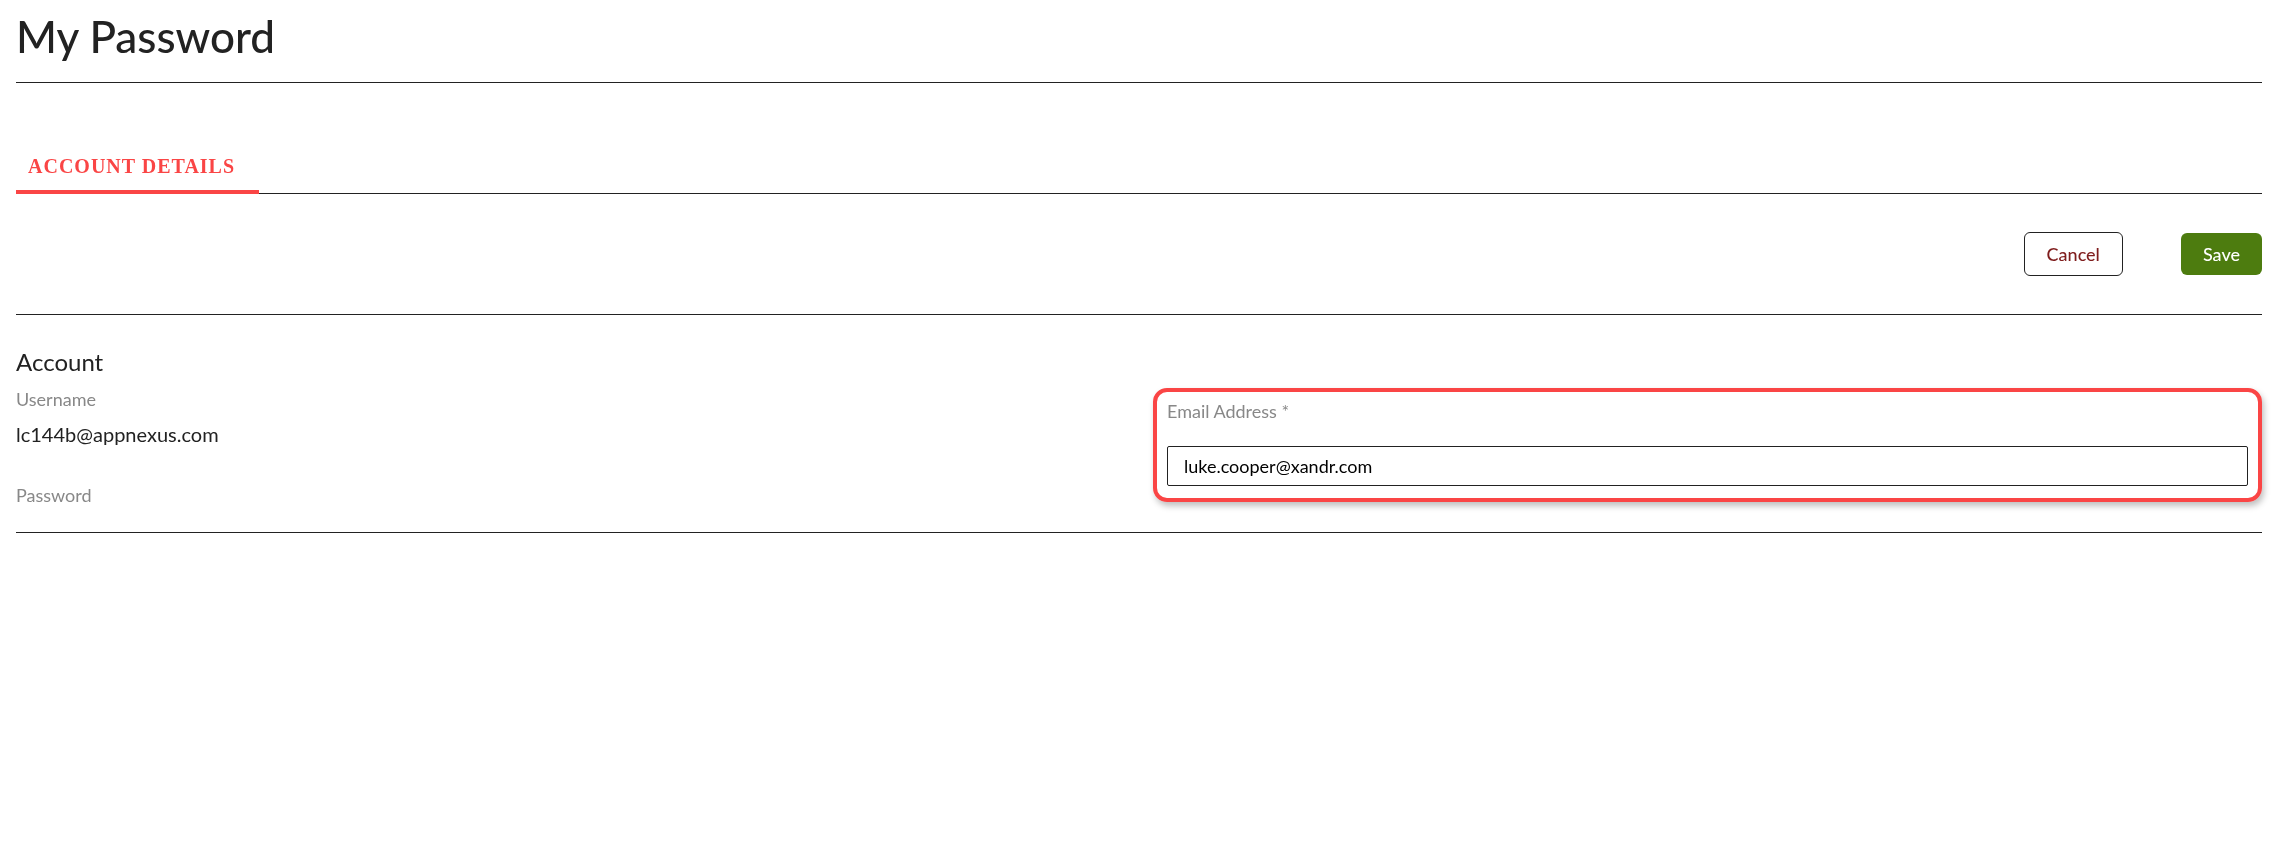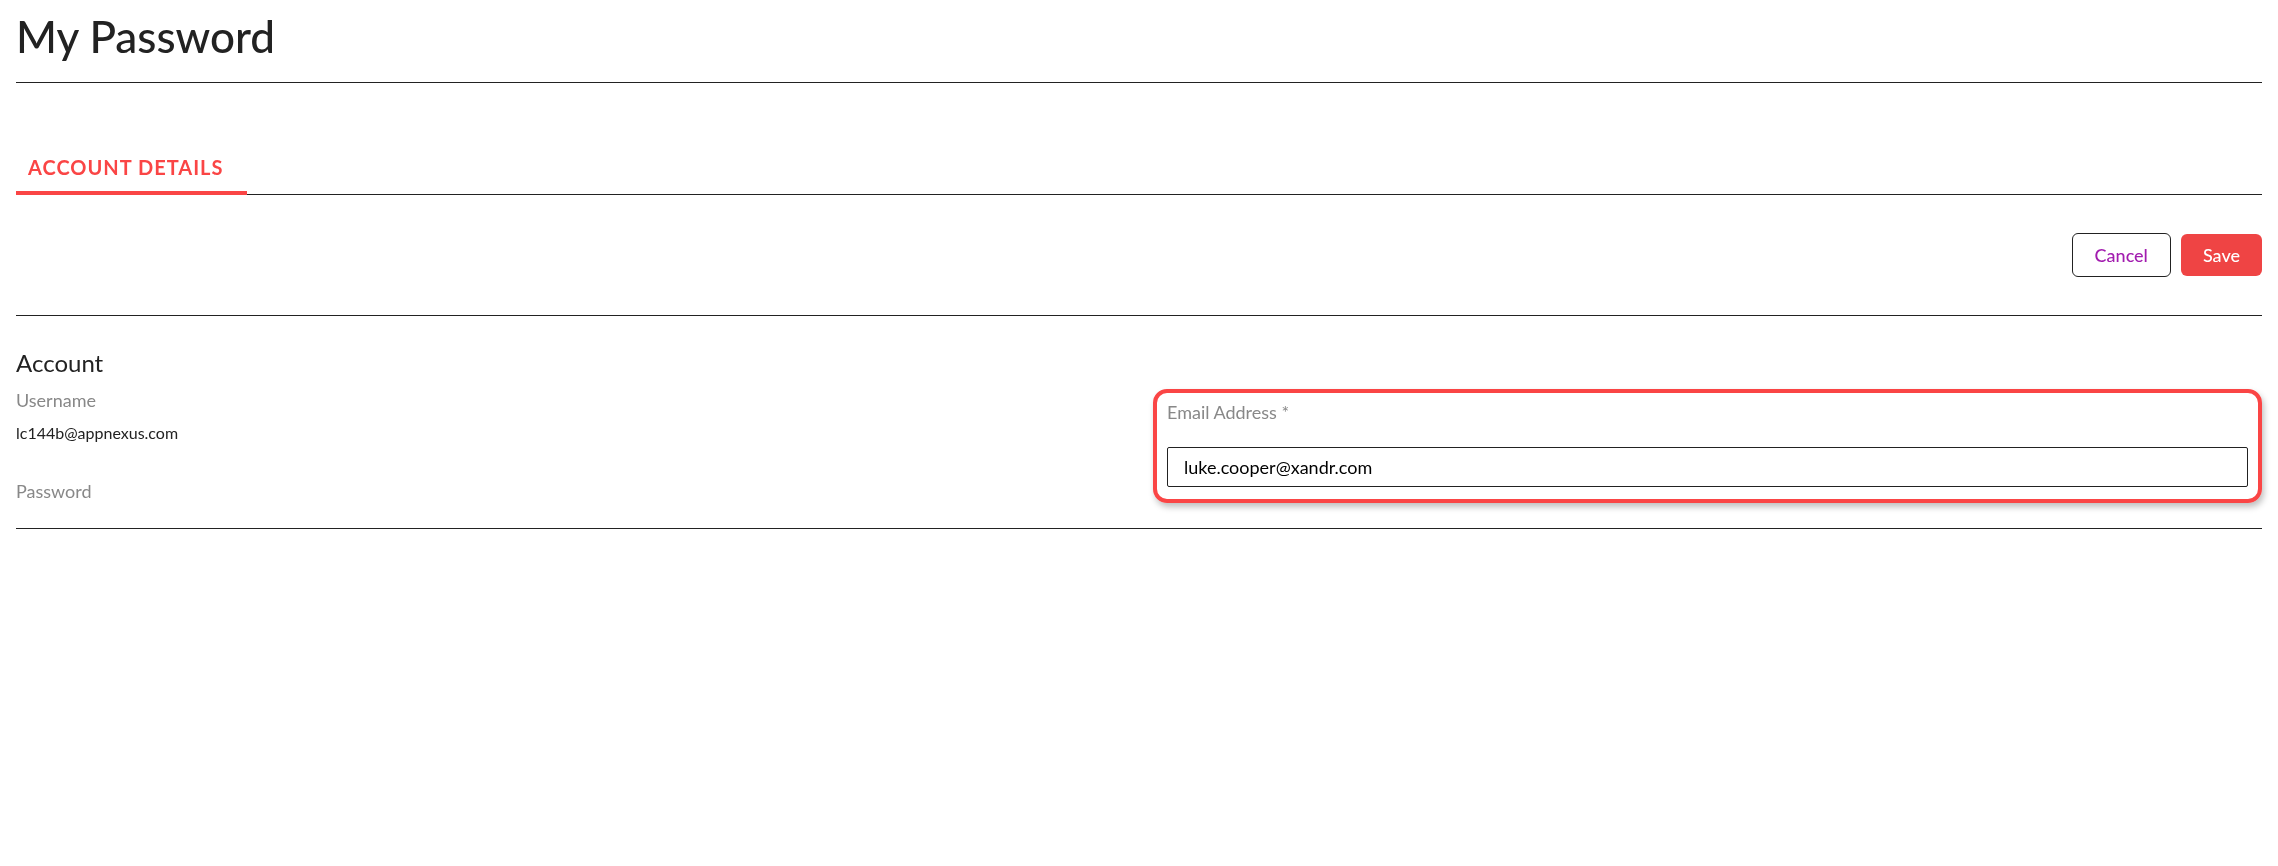--- a/index.html
+++ b/index.html
@@ -34,46 +34,48 @@
     }
     .tab {
       font-size: 20px;
       font-weight: 700;
       letter-spacing: 1px;
       color: #fa4545;
       padding: 12px 24px 12px 12px;
       border-bottom: 4px solid #fa4545;
       margin-bottom: -1px;
       cursor: pointer;
+      font-family: Liberation Serif, serif;
     }
     .action-bar {
       display: flex;
       justify-content: flex-end;
       align-items: center;
       gap: 10px;
       padding: 38px 0;
       border-bottom: 1px solid #222;
     }
     .btn {
       font-size: 18px;
       font-weight: 500;
       padding: 10px 22px;
       border-radius: 6px;
       cursor: pointer;
       font-family: inherit;
     }
     .btn-cancel {
       background: #fff;
-      color: #a21caf;
+      color: #7f1d1d;
       border: 1px solid #222;
     }
     .btn-save {
-      background: #ef4444;
+      background: #4d7c0f;
       color: #fff;
       border: none;
+      margin-left: 48px;
     }
     .section {
       padding: 32px 0 18px 0;
       border-bottom: 1px solid #222;
     }
     .section-title {
       font-size: 24px;
       font-weight: 400;
       color: #222;
       margin-bottom: 12px;
@@ -88,21 +90,21 @@
       flex-direction: column;
       gap: 30px;
     }
     .field-label {
       font-size: 18px;
       color: #888;
       margin-bottom: 8px;
       display: block;
     }
     .field-value {
-      font-size: 16px;
+      font-size: 20px;
       color: #222;
       margin-top: 12px;
       display: block;
     }
     .highlight-box {
       border: 4px solid #fa4545;
       border-radius: 14px;
       padding: 8px 10px 12px 10px;
       position: relative;
       box-shadow: 2px 4px 6px rgba(0,0,0,0.25);

